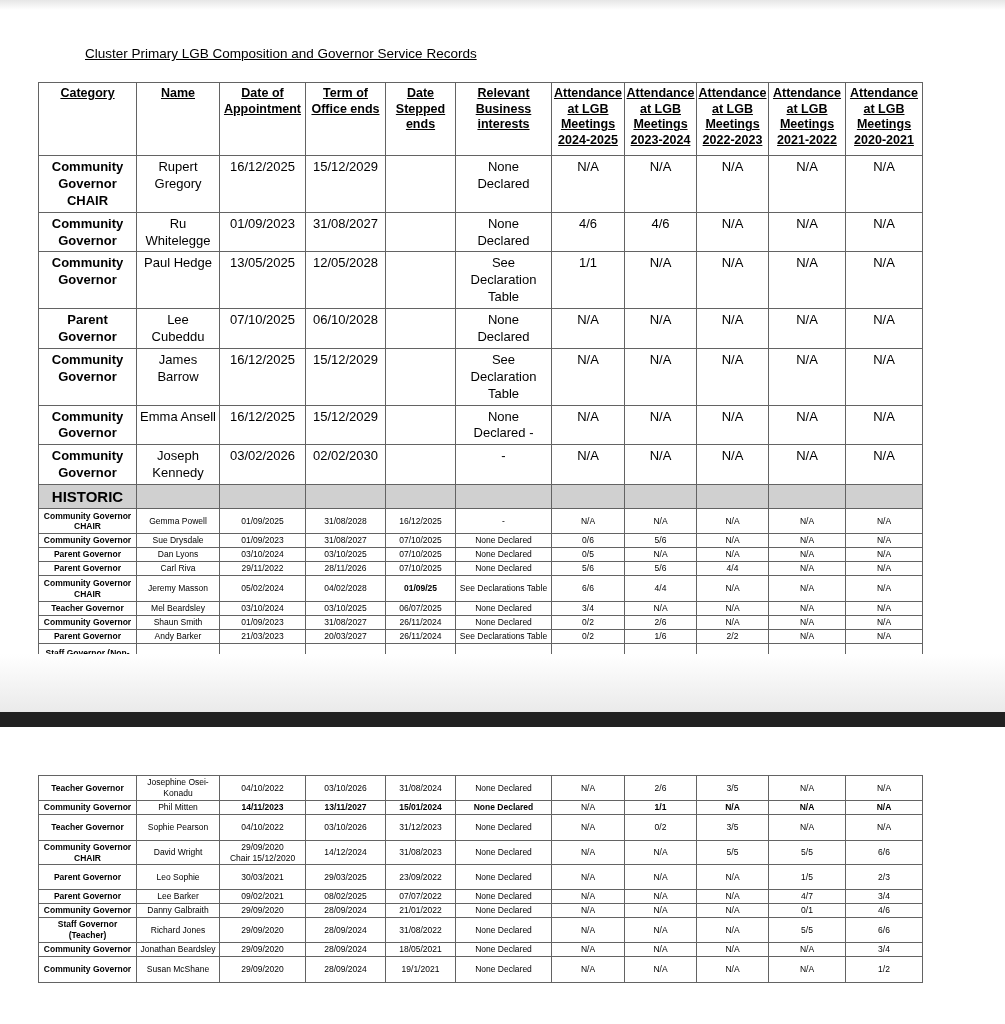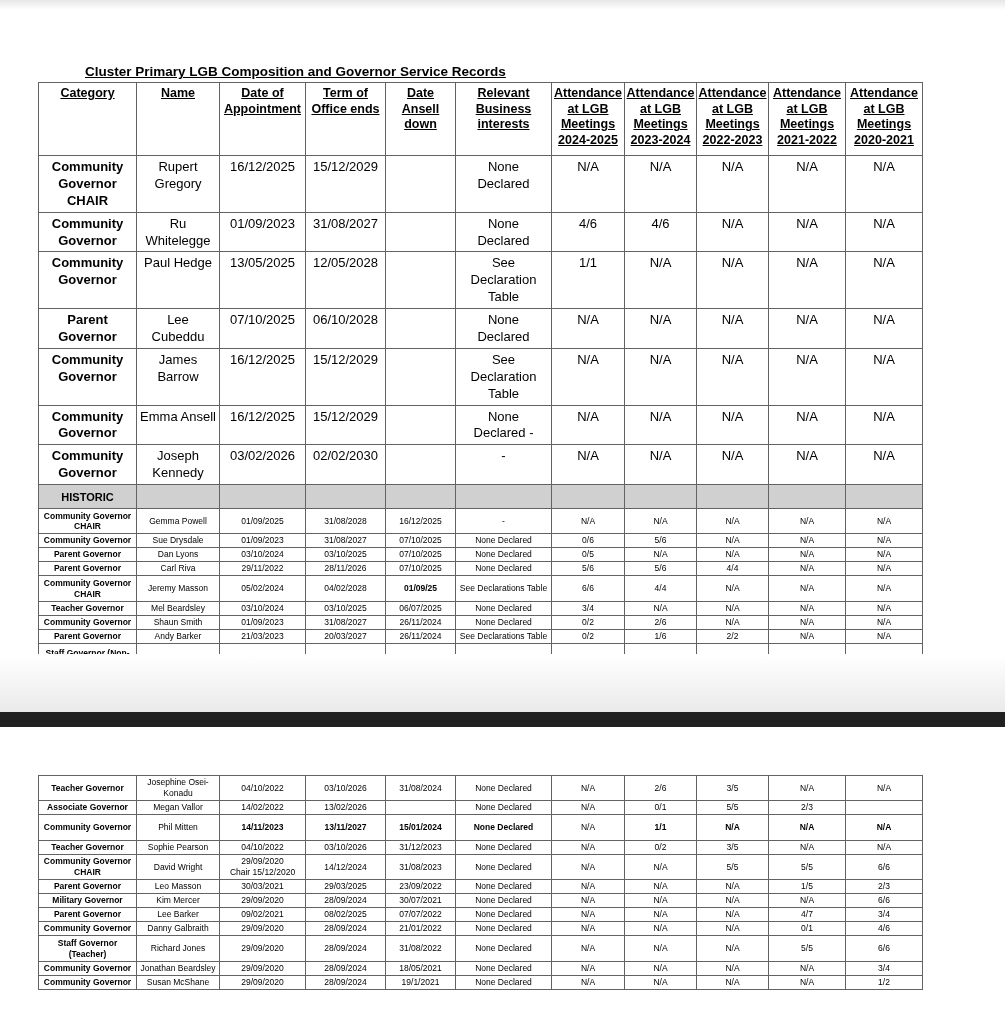--- a/index.html
+++ b/index.html
@@ -1,19 +1,19 @@
 <!DOCTYPE html>
 <html><head>
 <meta charset="utf-8">
 <style>
   html,body{margin:0;padding:0;background:#fff;font-family:"Liberation Sans",sans-serif;color:#000;}
   .page{position:relative;width:1005px;height:1024px;background:#ffffff;overflow:hidden;}
   .topfade{position:absolute;top:0;left:0;width:100%;height:10px;
     background:linear-gradient(#e6e6e6,#ffffff);}
-  .doc-title{position:absolute;left:85px;top:64px;font-size:13.5px;font-weight:bold;
+  .doc-title{position:absolute;left:85px;top:46px;font-size:13.5px;font-weight:normal;
     text-decoration:underline;white-space:nowrap;}
   table{border-collapse:collapse;table-layout:fixed;position:absolute;left:38px;background:#fff;}
   #t1{top:82px;}
   #t2{top:775px;}
   td,th{border:1px solid #636363;text-align:center;overflow:hidden;
     padding:2px 3px;white-space:pre-line;word-wrap:break-word;}
   thead th{font-size:12.5px;font-weight:bold;text-decoration:underline;
     vertical-align:top;height:66px;padding:3px 1px;line-height:1.25;}
   
   .cur td{font-size:13px;line-height:1.3;vertical-align:top;padding-top:3px;}
@@ -24,21 +24,21 @@
   #hb tr,#t2 tr{height:14px;}
   #hb tr:nth-child(1){height:25px;}
   #hb tr:nth-child(5){height:26px;}
   #hb tr:nth-child(9){height:29px;}
   #t2 tr:nth-child(1){height:25px;}
   #t2 tr:nth-child(3){height:26px;}
   #t2 tr:nth-child(5){height:25px;}
   #t2 tr:nth-child(10){height:26px;}
   
   .sep td{background:#d0d0d0;height:19px;vertical-align:middle;}
-  .sep td.cat{font-weight:bold;font-size:11px;text-decoration:none;}
+  .sep td.cat{font-weight:bold;font-size:15px;text-decoration:none;}
   .b{font-weight:bold;}
   .u{margin-top:27px;}
   
   .pageshadow{position:absolute;left:0;top:654px;width:100%;height:58px;
     background:linear-gradient(#ffffff,#eaeaea);}
   .blackbar{position:absolute;left:0;top:712px;width:100%;height:15px;background:#212121;}
 </style>
 </head>
 <body>
 
@@ -60,21 +60,21 @@
         <col style="width:72px">
       <col style="width:77px">
         <col style="width:77px">
     </colgroup>
     <thead>
       <tr>
         <th>Category</th>
         <th>Name</th>
         <th>Date of Appointment</th>
         <th>Term of Office ends</th>
-        <th>Date Ansell down</th>
+        <th>Date Stepped ends</th>
         <th>Relevant Business interests</th>
         <th>Attendance at LGB Meetings 2024-2025</th>
         <th>Attendance at LGB Meetings 2023-2024</th>
         <th>Attendance at LGB Meetings 2022-2023</th>
         <th>Attendance at LGB Meetings 2021-2022</th>
         <th>Attendance at LGB Meetings 2020-2021</th>
       </tr>
     </thead>
     <tbody id="cb" class="cur">
         <tr>
@@ -336,33 +336,20 @@
           <td>03/10/2026</td>
           <td>31/08/2024</td>
           <td>None Declared</td>
           <td>N/A</td>
           <td>2/6</td>
           <td>3/5</td>
           <td>N/A</td>
           <td>N/A</td>
         </tr>
         <tr>
-          <td class="cat">Associate Governor</td>
-          <td>Megan Vallor</td>
-          <td>14/02/2022</td>
-          <td>13/02/2026</td>
-          <td></td>
-          <td>None Declared</td>
-          <td>N/A</td>
-          <td>0/1</td>
-          <td>5/5</td>
-          <td>2/3</td>
-          <td></td>
-        </tr>
-        <tr>
           <td class="cat">Community Governor</td>
           <td>Phil Mitten</td>
           <td class="b">14/11/2023</td>
           <td class="b">13/11/2027</td>
           <td class="b">15/01/2024</td>
           <td class="b">None Declared</td>
           <td>N/A</td>
           <td class="b">1/1</td>
           <td class="b">N/A</td>
           <td class="b">N/A</td>
@@ -390,43 +377,30 @@
           <td>31/08/2023</td>
           <td>None Declared</td>
           <td>N/A</td>
           <td>N/A</td>
           <td>5/5</td>
           <td>5/5</td>
           <td>6/6</td>
         </tr>
         <tr>
           <td class="cat">Parent Governor</td>
-          <td>Leo Masson</td>
+          <td>Leo Sophie</td>
           <td>30/03/2021</td>
           <td>29/03/2025</td>
           <td>23/09/2022</td>
           <td>None Declared</td>
           <td>N/A</td>
           <td>N/A</td>
           <td>N/A</td>
           <td>1/5</td>
           <td>2/3</td>
-        </tr>
-        <tr>
-          <td class="cat">Military Governor</td>
-          <td>Kim Mercer</td>
-          <td>29/09/2020</td>
-          <td>28/09/2024</td>
-          <td>30/07/2021</td>
-          <td>None Declared</td>
-          <td>N/A</td>
-          <td>N/A</td>
-          <td>N/A</td>
-          <td>N/A</td>
-          <td>6/6</td>
         </tr>
         <tr>
           <td class="cat">Parent Governor</td>
           <td>Lee Barker</td>
           <td>09/02/2021</td>
           <td>08/02/2025</td>
           <td>07/07/2022</td>
           <td>None Declared</td>
           <td>N/A</td>
           <td>N/A</td>

